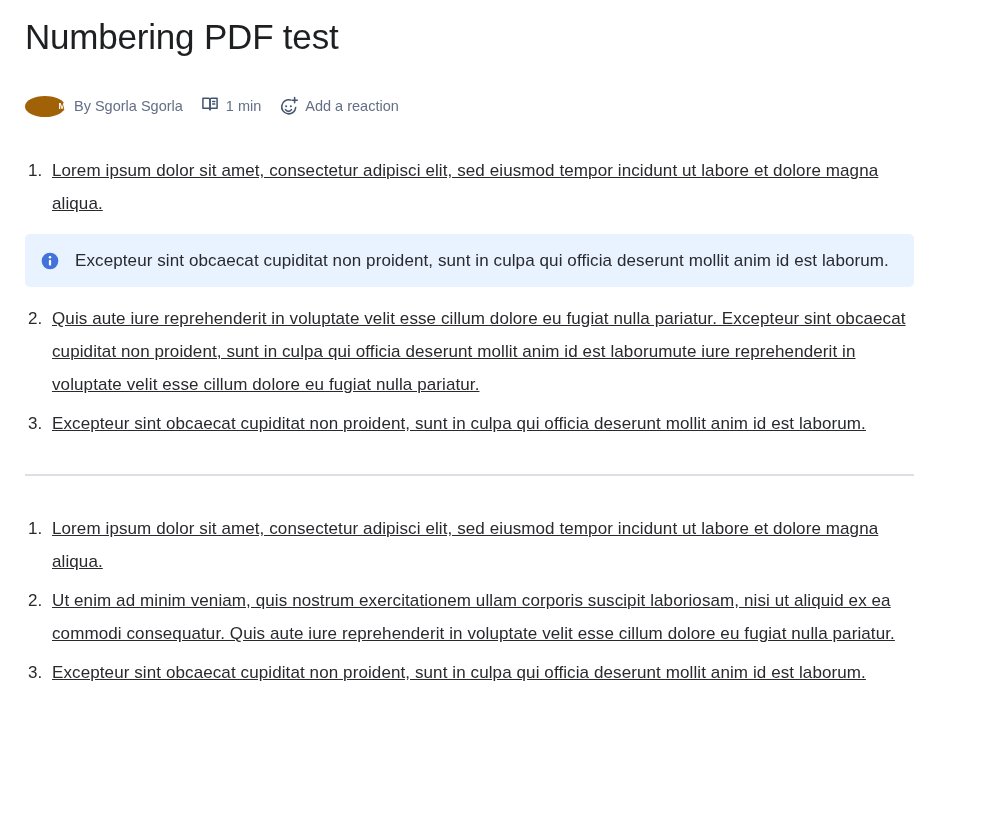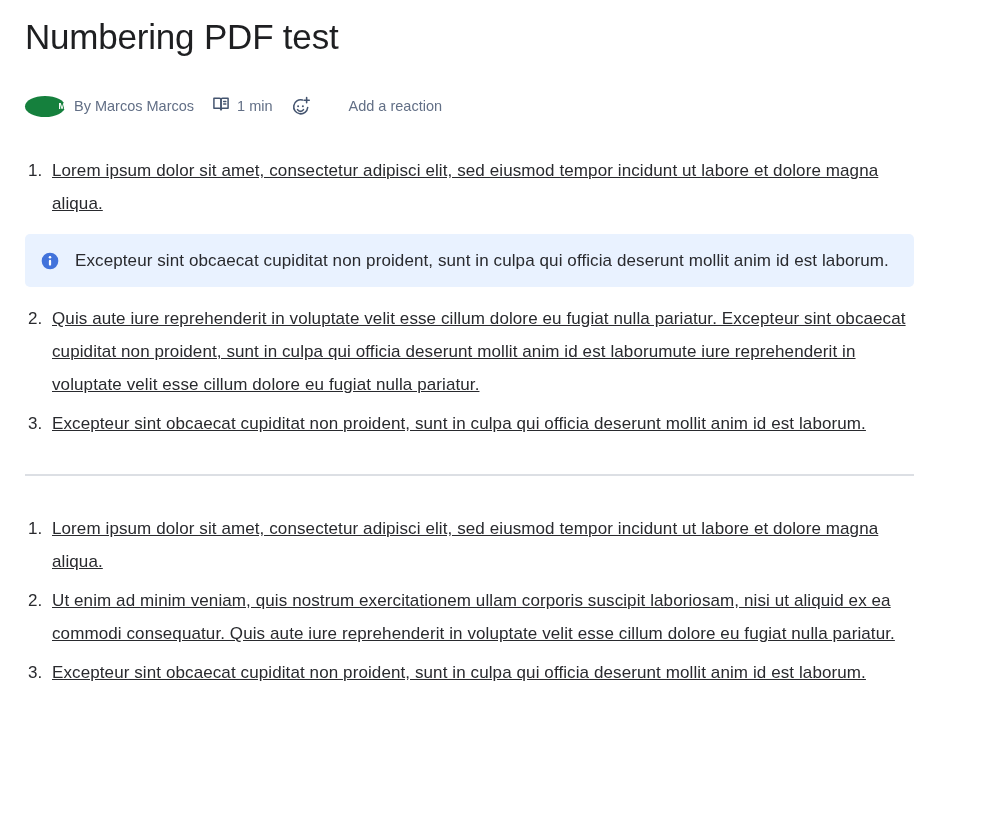--- a/index.html
+++ b/index.html
@@ -32,21 +32,21 @@
     margin-top: 34px;
     display: flex;
     align-items: center;
     color: #626F86;
     font-size: 14.5px;
     line-height: 24px;
   }
   .avatar {
     width: 21px; height: 21px;
     border-radius: 50%;
-    background: #15803d;
+    background: #a16207;
     color: #ffffff;
     font-size: 8.5px;
     font-weight: 700;
     letter-spacing: 0.2px;
     display: flex;
     align-items: center;
     justify-content: center;
     flex: 0 0 21px;
     cursor: pointer;
     padding-left: 40px;
@@ -62,21 +62,20 @@
   .byline-meta .micon {
     width: 20px; height: 20px;
     margin-right: 6px;
     display: block;
   }
   .reaction-btn {
     display: flex;
     align-items: center;
     margin-left: 17px;
     cursor: pointer;
-    gap: 32px;
   }
   .reaction-btn .micon {
     width: 21px; height: 21px;
     margin-right: 6px;
     display: block;
   }
 
   
   .olist {
     font-size: 17px;
@@ -122,21 +121,21 @@
 </style>
 </head>
 <body>
 
 <div class="page">
 
   <h1 class="page-title">Numbering PDF test</h1>
 
   <div class="byline">
     <div class="avatar">MS</div>
-    <span class="byline-author">By Marcos Marcos</span>
+    <span class="byline-author">By Sgorla Sgorla</span>
 
     <span class="byline-meta">
       <span class="micon">
         <svg viewBox="0 0 24 24" width="20" height="20" fill="none" stroke="#44546F" stroke-width="1.8" stroke-linecap="round" stroke-linejoin="round">
           <path d="M3.5 5h6.6c1 0 1.9.9 1.9 1.9V19c0-1-.9-1.9-1.9-1.9H3.5z"></path>
           <path d="M20.5 5h-6.6c-1 0-1.9.9-1.9 1.9V19c0-1 .9-1.9 1.9-1.9h6.6z"></path>
           <path d="M15.2 9h2.6"></path>
           <path d="M15.2 12h2.6"></path>
         </svg>
       </span>

